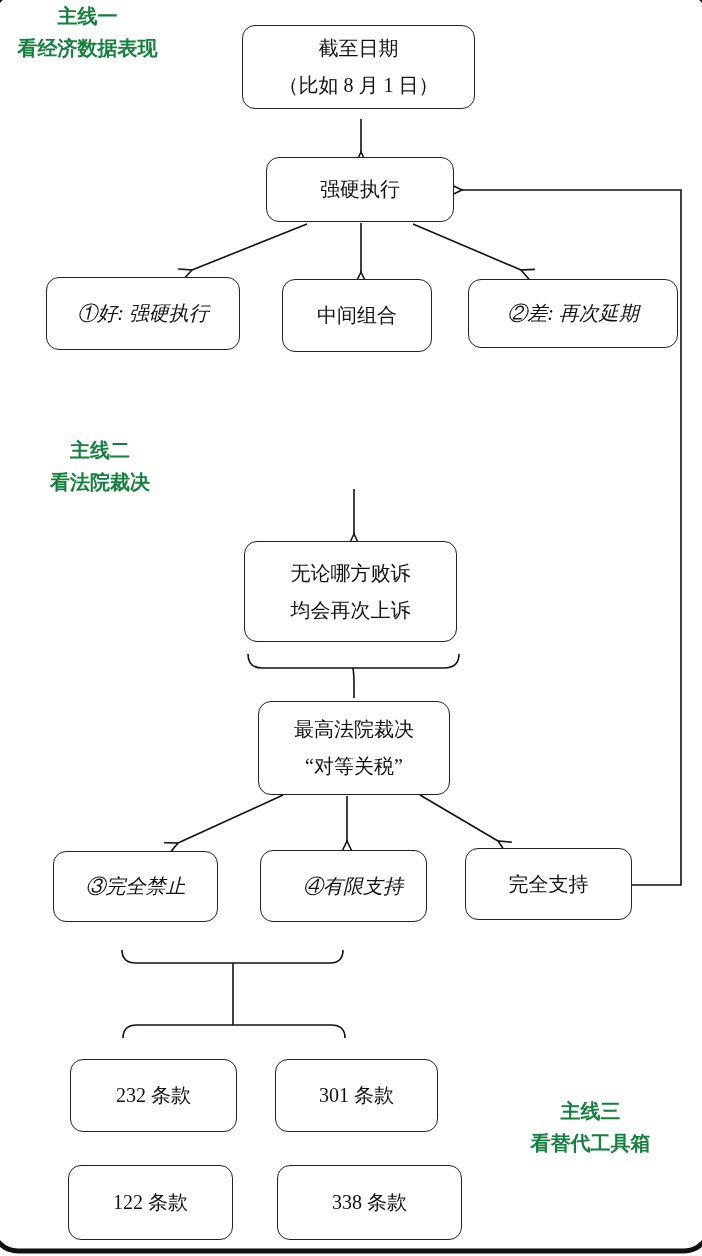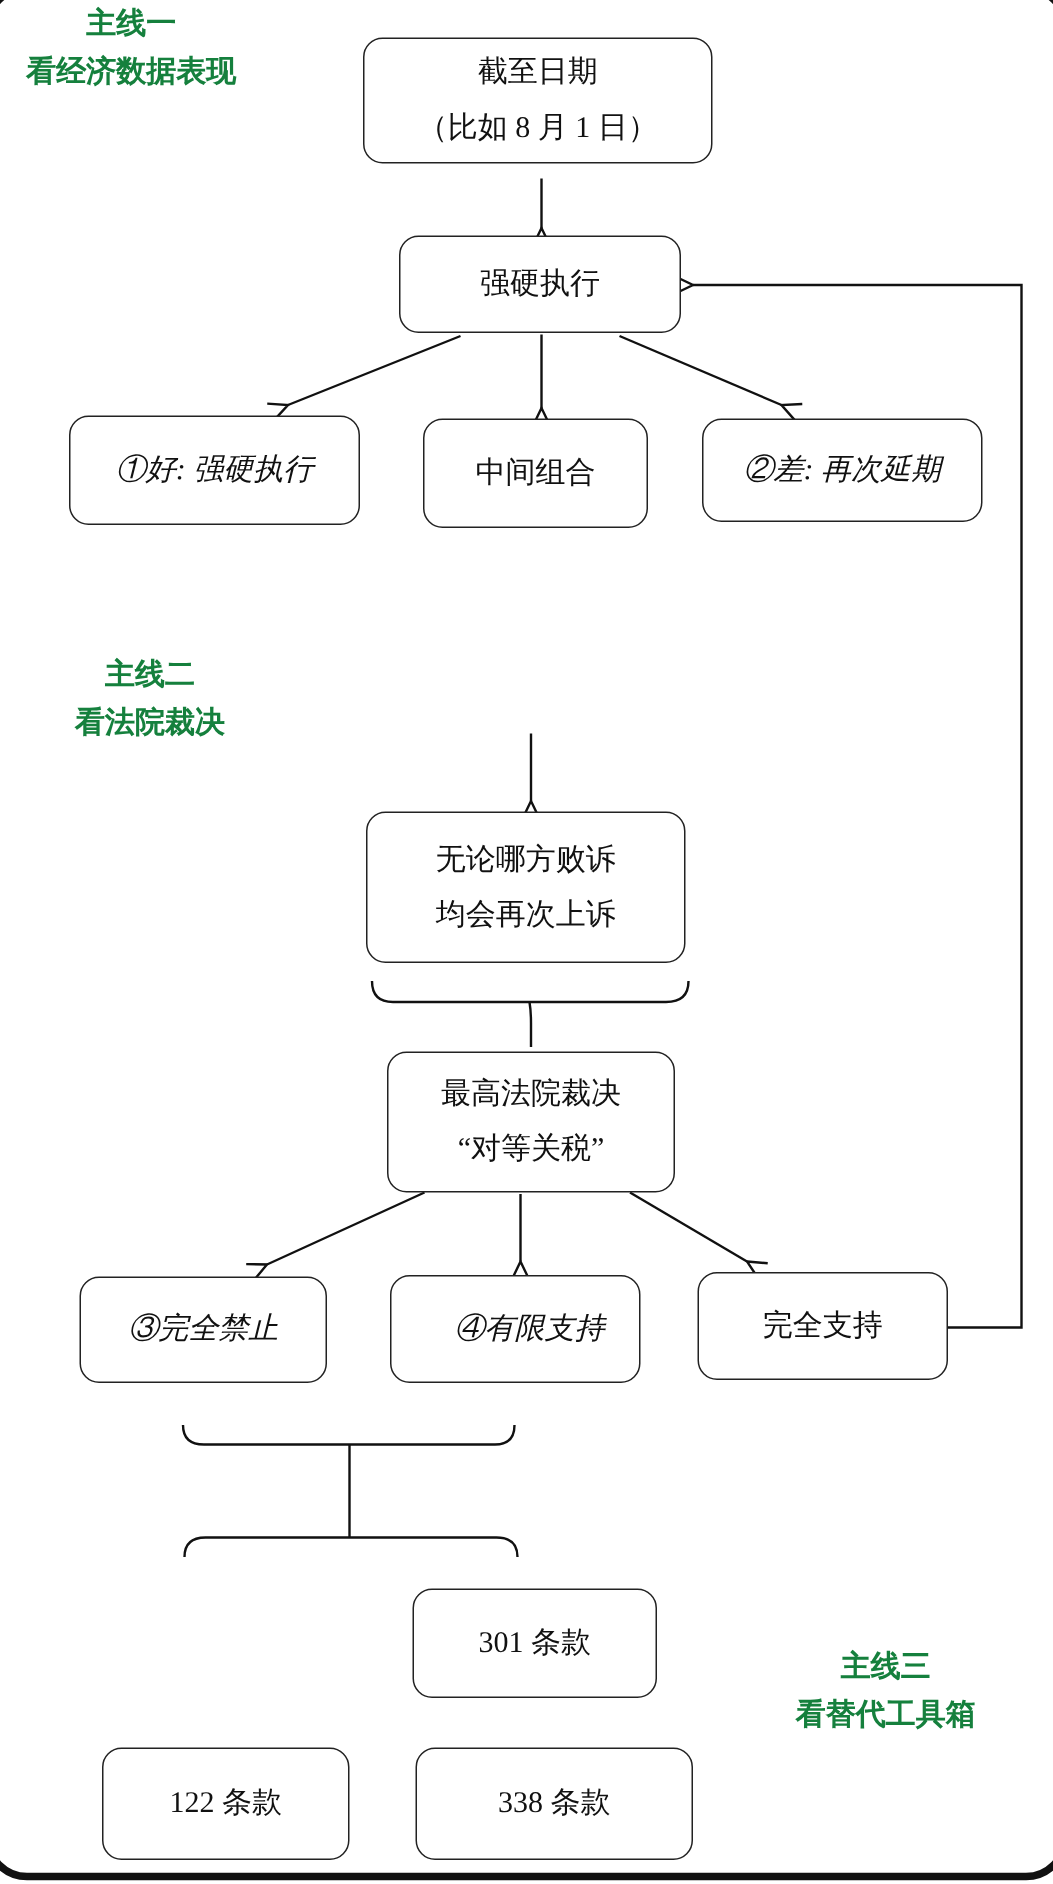--- a/index.html
+++ b/index.html
@@ -81,21 +81,21 @@
   </div>
 
   <div class="node it" style="left:46px;top:277px;width:194px;height:73px;">
     <div>①好: 强硬执行</div>
   </div>
 
   <div class="node" style="left:282px;top:279px;width:150px;height:73px;text-align:right;">
     <div>中间组合</div>
   </div>
 
-  <div class="node it" style="left:468px;top:279px;width:187px;height:69px;">
+  <div class="node it" style="left:468px;top:279px;width:210px;height:69px;">
     <div>②差: 再次延期</div>
   </div>
 
 
   <div class="node" style="left:244px;top:541px;width:213px;height:101px;">
     <div>无论哪方败诉</div>
     <div>均会再次上诉</div>
   </div>
 
   <div class="node" style="left:258px;top:701px;width:192px;height:94px;">
@@ -108,20 +108,23 @@
   </div>
 
   <div class="node it" style="left:260px;top:850px;width:167px;height:72px;padding-left:19px;">
     <div>④有限支持</div>
   </div>
 
   <div class="node" style="left:465px;top:848px;width:167px;height:72px;">
     <div>完全支持</div>
   </div>
 
+  <div class="node" style="left:70px;top:1059px;width:167px;height:73px;">
+    <div>232 条款</div>
+  </div>
 
   <div class="node" style="left:275px;top:1059px;width:163px;height:73px;">
     <div>301 条款</div>
   </div>
 
   <div class="node" style="left:68px;top:1165px;width:165px;height:75px;">
     <div>122 条款</div>
   </div>
 
   <div class="node" style="left:277px;top:1165px;width:185px;height:75px;">

